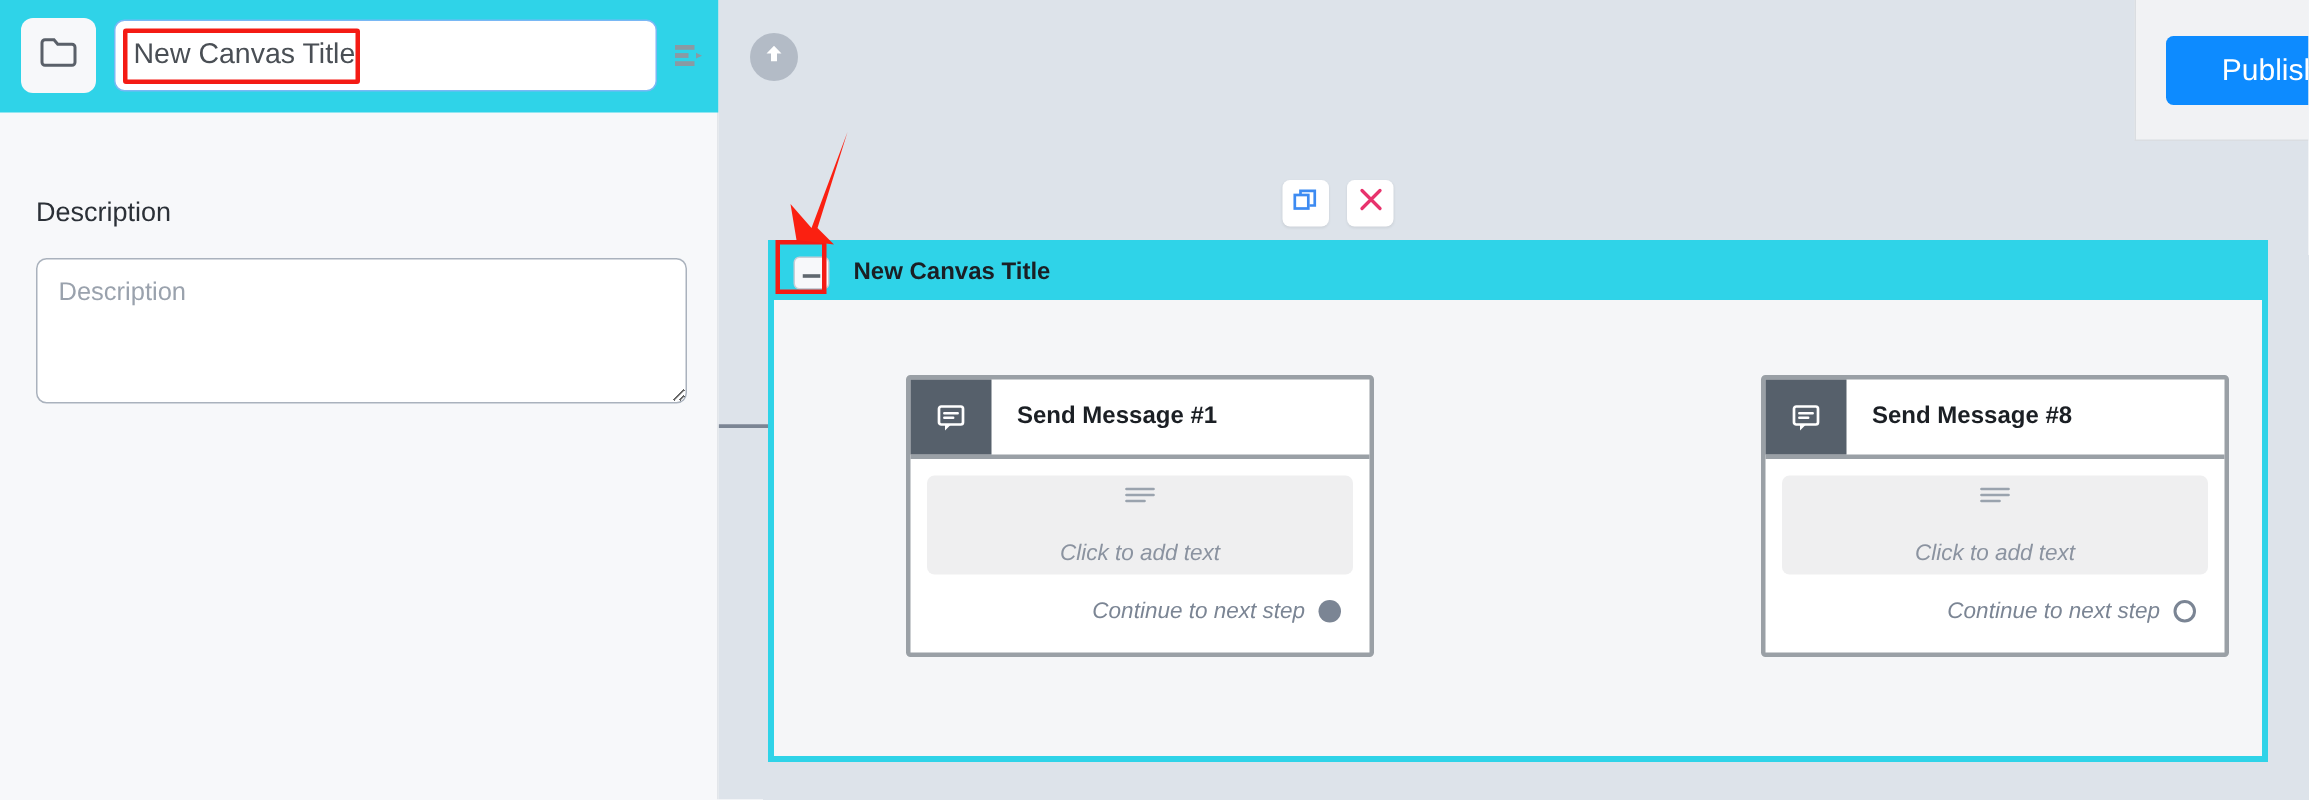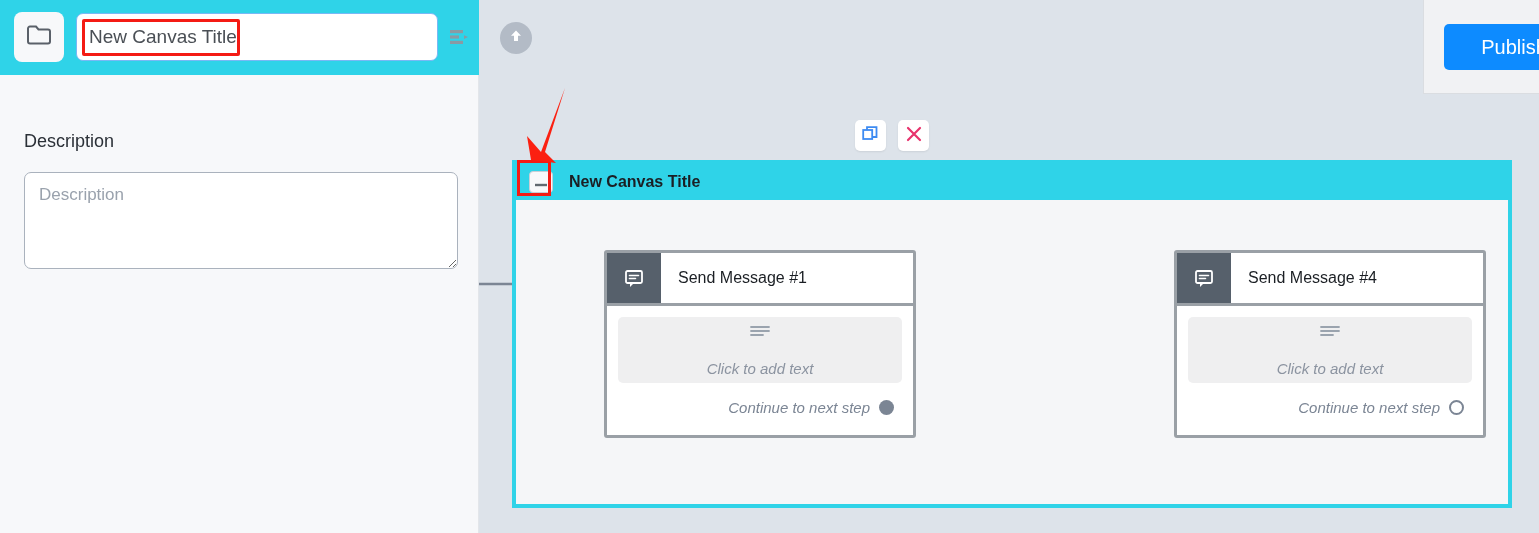--- a/index.html
+++ b/index.html
@@ -233,21 +233,21 @@
     align-items: center;
     justify-content: center;
     flex: 0 0 54px;
   }
   .node-title {
     flex: 1;
     display: flex;
     align-items: center;
     padding-left: 17px;
     font-size: 16px;
-    font-weight: normal;
+    font-weight: bold;
     color: #1b1f24;
   }
   .node-body { padding: 11px; }
   .node-placeholder {
     background: #efeff0;
     border-radius: 5px;
     height: 66px;
     display: flex;
     flex-direction: column;
     align-items: center;
@@ -407,21 +407,21 @@
 
     <div class="node" id="node-2">
       <div class="node-header">
         <div class="node-icon">
           <svg width="22" height="22" viewBox="0 0 22 22">
             <rect x="3" y="4" width="16" height="12" rx="1.5" fill="none" stroke="#ffffff" stroke-width="1.8"></rect>
             <path d="M7 16 L7 20 L11 16 Z" fill="#ffffff"></path>
             <path d="M6.5 8.5h9 M6.5 11.5h6" stroke="#ffffff" stroke-width="1.6" stroke-linecap="round"></path>
           </svg>
         </div>
-        <div class="node-title">Send Message #4</div>
+        <div class="node-title">Send Message #8</div>
       </div>
       <div class="node-body">
         <div class="node-placeholder">
           <span>
             <svg width="22" height="14" viewBox="0 0 22 14">
               <path d="M2 3h18 M2 7h18 M2 11h12" stroke="#9aa3ae" stroke-width="1.8" stroke-linecap="round"></path>
             </svg>
           </span>
           <span class="placeholder-text">Click to add text</span>
         </div>

